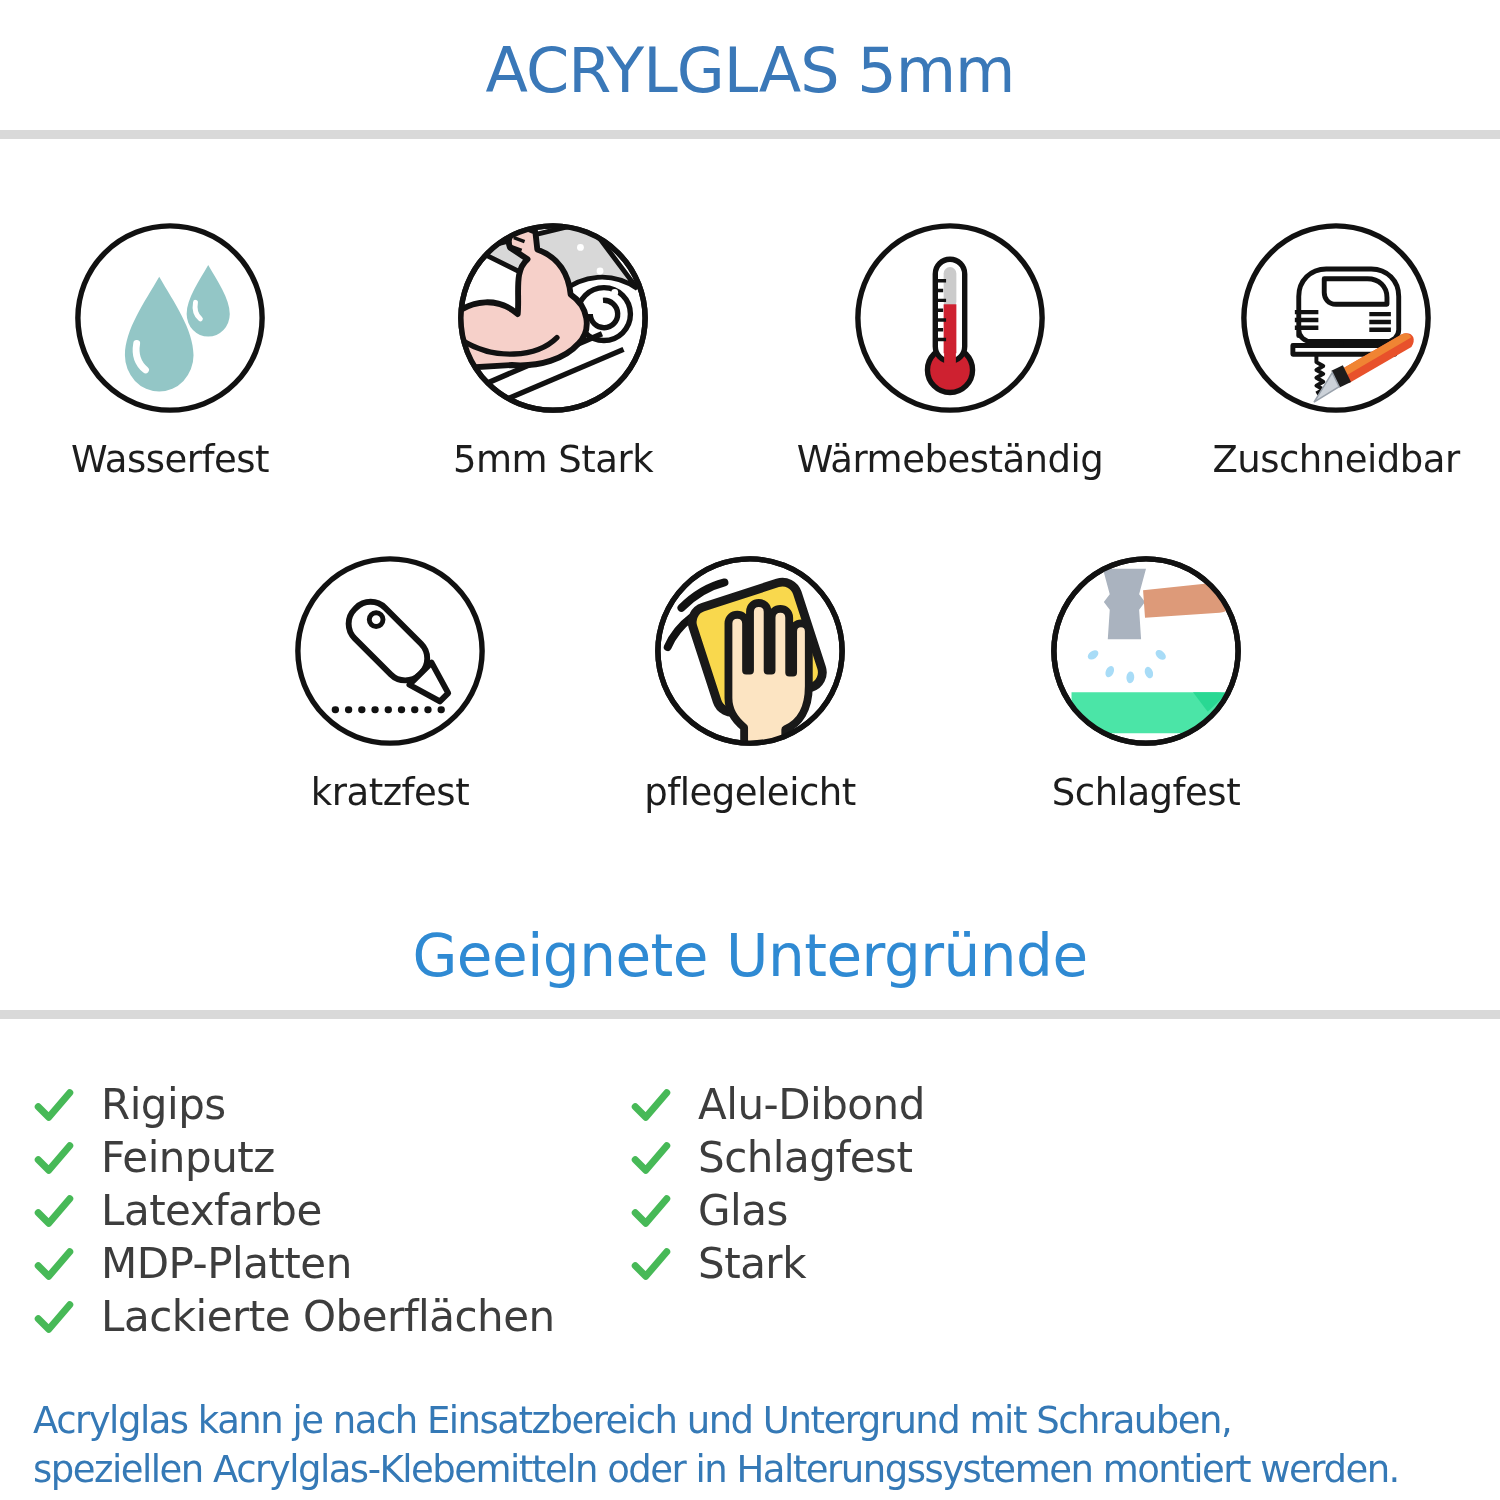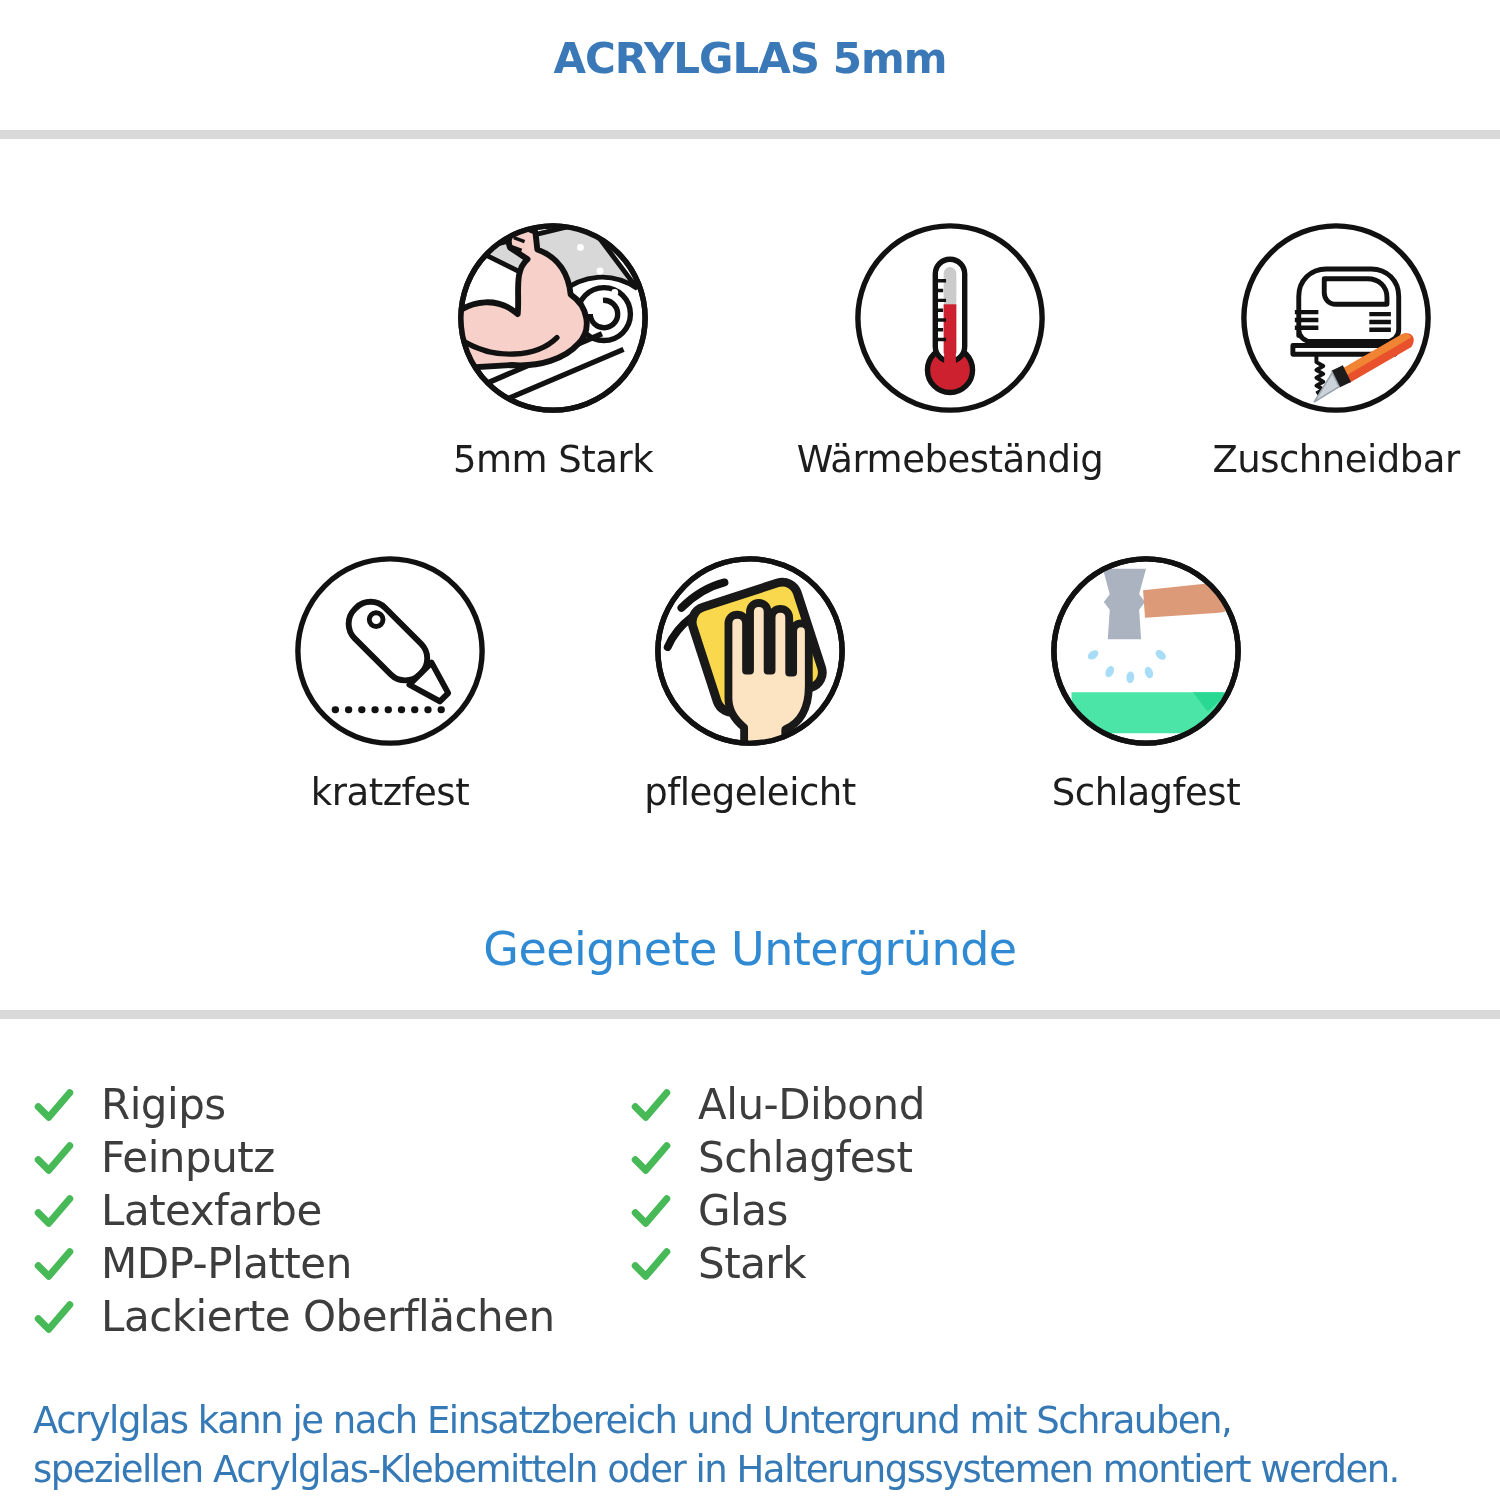--- a/index.html
+++ b/index.html
@@ -11,37 +11,37 @@
     --check-green:#47b957;
     --label-dark:#1d1d1d;
     --list-dark:#3d3d3d;
   }
   .page{
     position:relative;width:1500px;height:1500px;background:#fff;overflow:hidden;
     font-family:"DejaVu Sans", sans-serif;
   }
   .main-title{
     position:absolute;top:34px;left:0;width:100%;text-align:center;
-    font-size:42px;letter-spacing:-1px;color:var(--title-blue);font-weight:700;
+    font-size:62px;letter-spacing:-1px;color:var(--title-blue);font-weight:400;
   }
   .divider{position:absolute;left:0;width:1500px;height:9px;background:var(--divider-gray);}
   .divider.d1{top:130px;}
   .divider.d2{top:1010px;}
   .feature{position:absolute;width:196px;text-align:center;}
   .feature svg.badge{display:block;width:196px;height:196px;}
   .feature .flabel{
     display:block;width:380px;margin-left:-92px;margin-top:22px;
     font-size:37px;color:var(--label-dark);letter-spacing:-0.5px;white-space:nowrap;text-align:center;
   }
   .r1{top:220px;} .r2{top:553px;}
   .f1{left:72px;} .f2{left:455px;} .f3{left:852px;} .f4{left:1238px;}
   .f5{left:292px;} .f6{left:652px;} .f7{left:1048px;}
   .section-title{
     position:absolute;top:922px;left:0;width:100%;text-align:center;
-    font-size:46px;color:var(--heading-blue);letter-spacing:-0.5px;
+    font-size:58px;color:var(--heading-blue);letter-spacing:-0.5px;
   }
   .col{position:absolute;top:1078px;}
   .col.c1{left:33px;} .col.c2{left:630px;} .col.c3{left:1053px;}
   .check-row{display:flex;align-items:center;height:53px;}
   .check-row svg{width:42px;height:42px;flex:0 0 42px;margin-right:26px;}
   .check-row .item-label{
     font-size:42px;color:var(--list-dark);letter-spacing:-0.5px;white-space:nowrap;
   }
   .footer-note{
     position:absolute;left:33px;top:1396px;width:1460px;
@@ -49,20 +49,30 @@
   }
 </style>
 </head>
 <body>
 
 <div class="page">
 
   <div class="main-title">ACRYLGLAS 5mm</div>
   <div class="divider d1"></div>
 
+  <div class="feature r1 f1">
+    <svg class="badge" viewBox="0 0 200 200">
+      <circle cx="100" cy="100" r="94" fill="#fff" stroke="#111" stroke-width="5.5"></circle>
+      <path d="M89,58 C74,84 54,112 54,138 a35,37 0 0 0 70,0 C124,112 104,84 89,58 Z" fill="#93c6c6"></path>
+      <path d="M66,126 q-3,17 9,27" stroke="#fff" stroke-width="7" fill="none" stroke-linecap="round"></path>
+      <path d="M139,46 C130,62 117,80 117,96 a22,23 0 0 0 44,0 C161,80 148,62 139,46 Z" fill="#93c6c6"></path>
+      <path d="M126,84 q-2,11 5,17" stroke="#fff" stroke-width="5" fill="none" stroke-linecap="round"></path>
+    </svg>
+    <span class="flabel">Wasserfest</span>
+  </div>
 
   <div class="feature r1 f2">
     <svg class="badge" viewBox="0 0 200 200">
       <defs>
           <clipPath id="cB">
             <circle cx="100" cy="100" r="92"></circle>
           </clipPath>
         </defs>
       <circle cx="100" cy="100" r="94" fill="#fff" stroke="#111" stroke-width="5.5"></circle>
       <g clip-path="url(#cB)">

